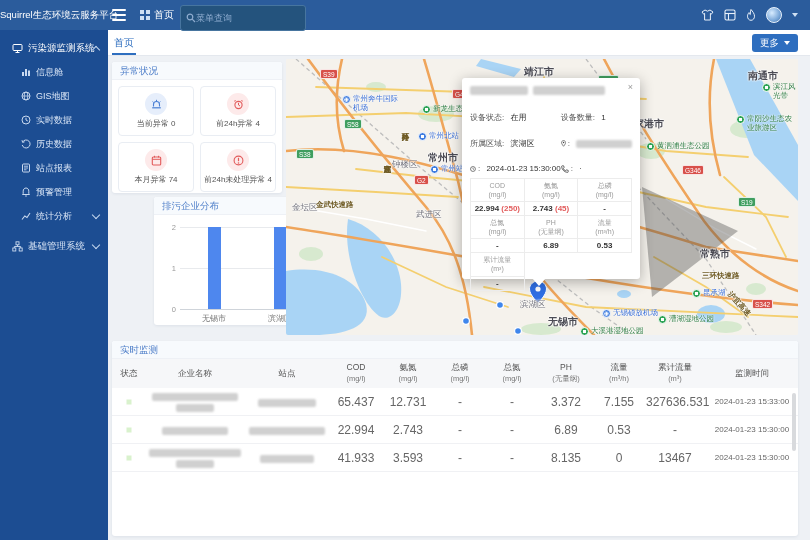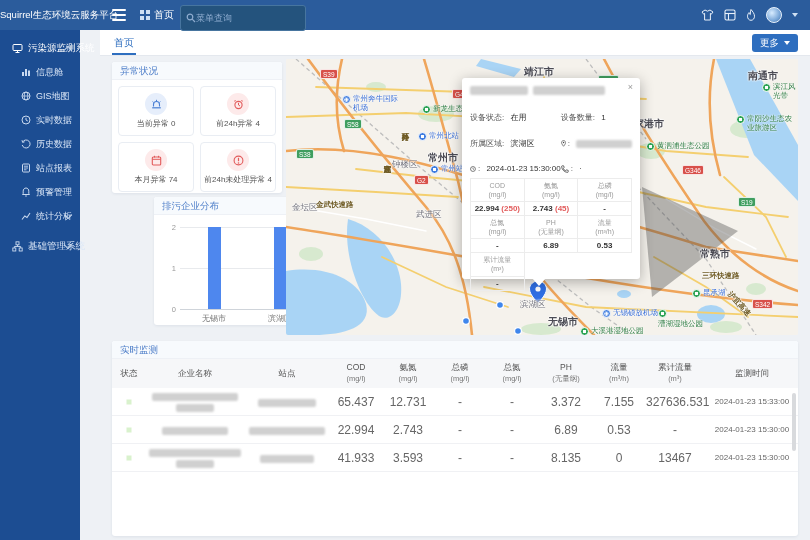--- a/index.html
+++ b/index.html
@@ -21,21 +21,21 @@
                      font-family:"Liberation Sans",sans-serif; }
   .searchbox input::placeholder { color:#8fadd0; }
   .tb-icons { position:absolute; right:12px; top:0; height:30px; display:flex; align-items:center; gap:10px; }
   .tb-ic { cursor:pointer; display:flex; align-items:center; }
   .avatar { width:16px; height:16px; border-radius:50%; background:radial-gradient(circle at 35% 35%, #d8ecff, #7aa7d8 60%, #3c6ea8);
             border:1px solid #e8f1fb; }
   .caret-down { width:0; height:0; border-left:3.5px solid transparent; border-right:3.5px solid transparent;
                 border-top:4px solid #cfe0f3; }
 
   
-  .sidebar { position:absolute; left:0; top:30px; width:80px; height:510px; background:#1c4d92; z-index:20; }
+  .sidebar { position:absolute; left:0; top:30px; width:108px; height:510px; background:#1c4d92; z-index:20; }
   .s-item { position:relative; height:24px; display:flex; align-items:center; color:#dbe7f7; font-size:9px;
             cursor:pointer; white-space:nowrap; }
   .s-item.root { color:#fff; font-size:9.5px; margin-top:6px; }
   .s-item .sic { margin-left:12px; margin-right:5px; flex:0 0 auto; }
   .s-item.child .sic { margin-left:21px; }
   .s-chev { position:absolute; right:9px; width:6px; height:6px; border-right:1.4px solid #c6d8ef;
             border-bottom:1.4px solid #c6d8ef; }
   .s-chev.up { transform:rotate(-135deg); top:11px; }
   .s-chev.down { transform:rotate(45deg); top:8px; }
 
@@ -458,21 +458,21 @@
     <div class="mlabel m-poi airport" style="left:316px;top:250px;">
       <span class="poi-dot b">✈</span>
         <span class="txt">无锡硕放机场</span>
       </div>
     <div class="mlabel m-poi park" style="left:294px;top:268px;">
       <span class="poi-dot g">
           <span class="sq"></span>
         </span>
         <span class="txt">大溪港湿地公园</span>
       </div>
-    <div class="mlabel m-poi park" style="left:372px;top:250px;flex-direction:column;">
+    <div class="mlabel m-poi park" style="left:372px;top:256px;">
       <span class="poi-dot g">
           <span class="sq"></span>
         </span>
         <span class="txt">漕湖湿地公园</span>
       </div>
     <div class="mlabel m-poi lake" style="left:406px;top:230px;">
       <span class="poi-dot g">
           <span class="sq"></span>
         </span>
         <span class="txt">昆承湖</span>

